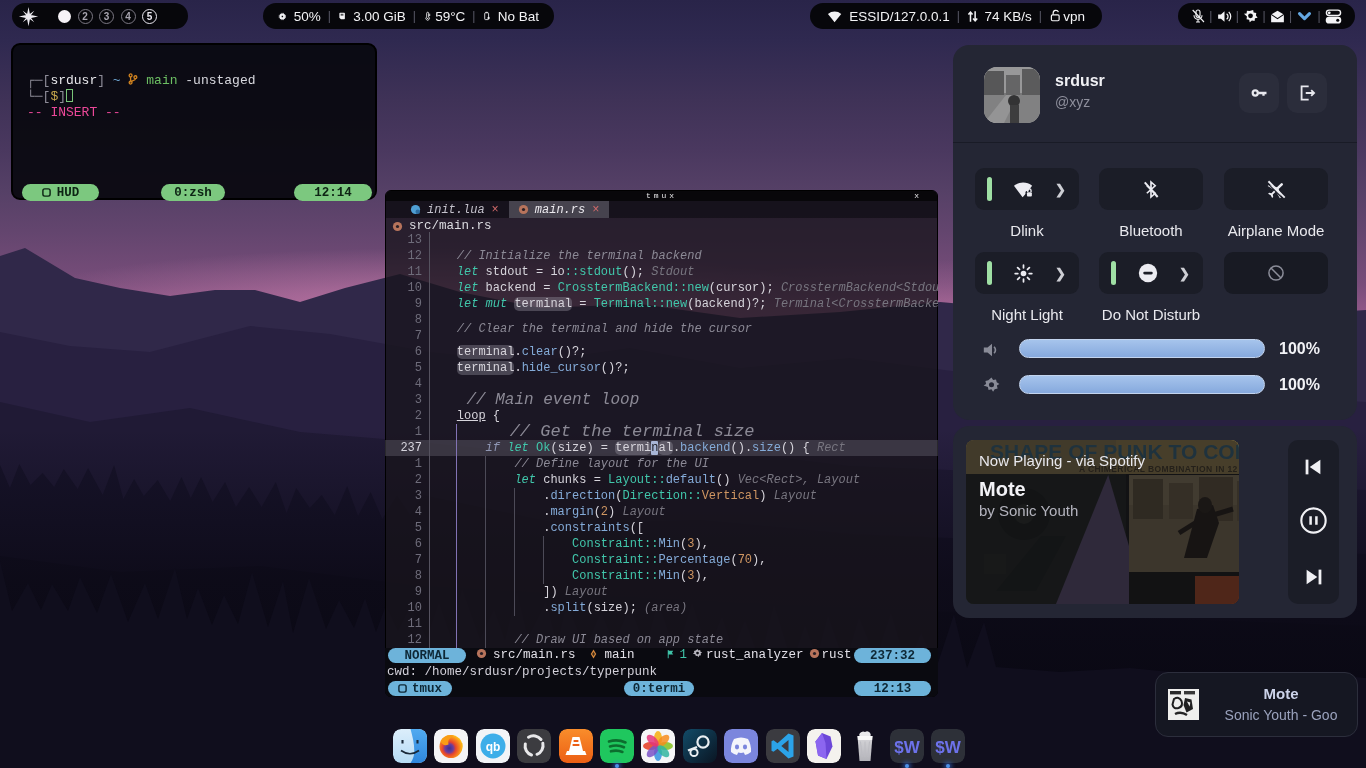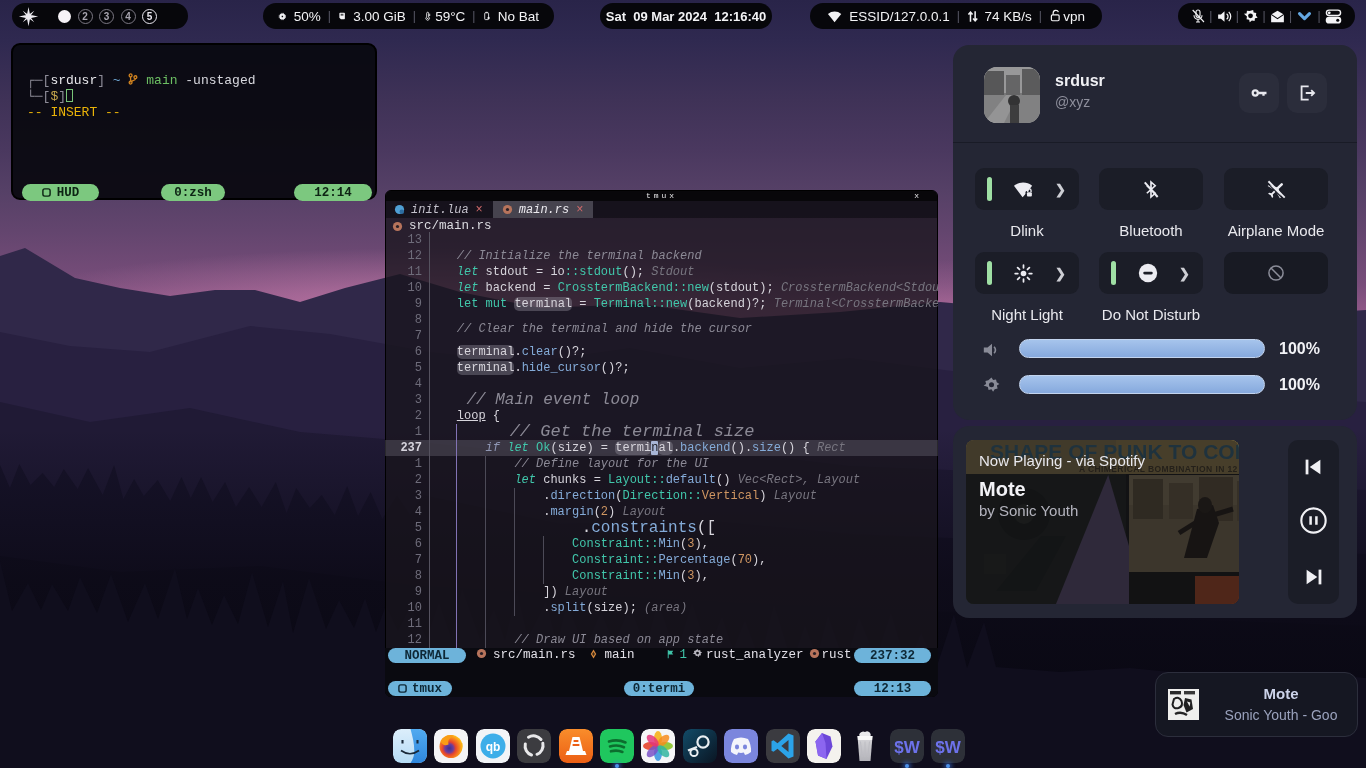--- a/index.html
+++ b/index.html
@@ -116,21 +116,20 @@
       </svg>
 <span style="margin-left:3px">59°C</span>
       <span class="sep">|</span>
 <svg width="18" height="18" viewBox="0 0 24 24" fill="none" stroke="#f3f3f5" stroke-width="2.2">
         <path d="M9.5 3.8V2.4h5V3.8"></path>
         <rect x="7" y="3.8" width="10" height="17.5" rx="1.8"></rect>
         <path d="M14.8 14.8l4.4 4.4 M19.2 14.8l-4.4 4.4" stroke-width="2.6"></path>
       </svg>
 <span style="margin-left:6px">No Bat</span>
 </div>
-<div class="pill" style="left:600px;width:172px;justify-content:center;font-weight:700;font-size:13px">Sat&nbsp;&nbsp;09 Mar 2024&nbsp;&nbsp;12:16:40</div>
 <div class="pill" style="left:810px;width:292px;padding:0 17px">
 <svg width="17" height="15" viewBox="0 0 24 22" fill="#f3f3f5">
         <path d="M12 20 L1.5 7 A16.5 16.5 0 0 1 22.5 7 Z"></path>
       </svg>
 <span style="margin-left:7px">ESSID/127.0.0.1</span>
       <span class="sep">|</span>
 <svg width="13" height="15" viewBox="0 0 20 24" fill="none" stroke="#f3f3f5" stroke-width="2.6">
         <path d="M6 21V5 M2.4 8.5 L6 4.5 L9.6 8.5"></path>
         <path d="M14 3v16 M10.4 15.5 L14 19.5 L17.6 15.5"></path>
       </svg>
@@ -179,35 +178,35 @@
 <div id="term" class="a">
 <div class="tl" style="top:28px"><span style="color:#8f8d99">┌─[</span><span style="color:#e8e8ec">srdusr</span><span style="color:#8f8d99">]</span> <span style="color:#6fa8d4">~</span> <svg width="10" height="12" viewBox="0 0 16 20" style="vertical-align:-1px">
         <g stroke="#d0821f" stroke-width="2.2" fill="none">
           <circle cx="4" cy="4" r="2.4"></circle>
           <circle cx="4" cy="16" r="2.4"></circle>
           <circle cx="12" cy="7" r="2.4"></circle>
           <path d="M4 6.5v7 M12 9.5c0 4-8 2.5-8 6.5"></path>
         </g>
       </svg> <span style="color:#6cbf63">main</span> <span style="color:#d8d8de">-unstaged</span></div>
 <div class="tl" style="top:44px"><span style="color:#8f8d99">└─[</span><span style="color:#c9a94e">$</span><span style="color:#8f8d99">]</span><span style="display:inline-block;width:7px;height:13px;border:1.5px solid #79c578;vertical-align:-2px"></span></div>
-<div class="tl" style="top:60px;color:#eab308">-- INSERT --</div>
+<div class="tl" style="top:60px;color:#ec4899">-- INSERT --</div>
 <div class="gpill" style="left:9px;width:77px"><svg width="9" height="9" viewBox="0 0 10 10" style="margin-right:6px">
         <rect x="1" y="1" width="8" height="8" rx="2" fill="none" stroke="#0d2414" stroke-width="1.6"></rect>
       </svg>HUD</div>
 <div class="gpill" style="left:148px;width:64px">0:zsh</div>
 <div class="gpill" style="left:281px;width:78px">12:14</div>
 </div>
 
 <div id="nvim" class="a">
 <div id="nvtitle">
       <span style="position:absolute;left:50%;transform:translateX(-50%);letter-spacing:3px;top:0">tmux</span>
       <span style="position:absolute;right:18px;top:0">x</span>
     </div>
 <div id="tabs">
-<span style="display:flex;align-items:center;padding:0 10px 0 8px"><svg width="11" height="11" viewBox="0 0 24 24" style="margin-right:6px">
+<span style="display:flex;align-items:center;padding:0 10px 0 24px"><svg width="11" height="11" viewBox="0 0 24 24" style="margin-right:6px">
           <circle cx="12" cy="12" r="10" fill="#4f9fd4"></circle>
           <circle cx="17" cy="17" r="5" fill="#2d6da0"></circle>
         </svg>init.lua <span style="color:#d26a6a;margin-left:7px;font-style:normal">×</span></span>
 <span style="display:flex;align-items:center;background:#46434e;color:#eceaef;padding:0 10px 0 9px"><svg width="11" height="11" viewBox="0 0 24 24" style="margin-right:6px">
           <circle cx="12" cy="12" r="10" fill="#b7745c"></circle>
           <circle cx="12" cy="12" r="3.5" fill="#2a2026"></circle>
         </svg>main.rs <span style="color:#d26a6a;margin-left:7px;font-style:normal">×</span></span>
 </div>
 <div id="crumb"><svg width="11" height="11" viewBox="0 0 24 24" style="margin-right:6px">
         <circle cx="12" cy="12" r="10" fill="#b7745c"></circle>
@@ -220,49 +219,49 @@
 <div class="a" style="left:71px;top:234px;width:1px;height:224px;background:#8273b4"></div>
 <div class="a" style="left:100px;top:266px;width:1px;height:192px;background:#4c4a57"></div>
 <div class="a" style="left:129px;top:298px;width:1px;height:128px;background:#4c4a57"></div>
 <div class="a" style="left:158px;top:346px;width:1px;height:48px;background:#4c4a57"></div>
 <div class="ln mono" style="top:42px;font-size:12px;line-height:16px">13</div>
 <div class="ln mono" style="top:58px;font-size:12px;line-height:16px">12</div>
 <div class="cd mono" style="top:58px;font-size:12px;line-height:16px;white-space:pre"><span class="w">    </span><span class="c">// Initialize the terminal backend</span></div>
 <div class="ln mono" style="top:74px;font-size:12px;line-height:16px">11</div>
 <div class="cd mono" style="top:74px;font-size:12px;line-height:16px;white-space:pre"><span class="t" style="font-style:italic">    let </span><span class="w">stdout = io</span><span class="t">::stdout</span><span class="w">(); </span><span class="g">Stdout</span></div>
 <div class="ln mono" style="top:90px;font-size:12px;line-height:16px">10</div>
-<div class="cd mono" style="top:90px;font-size:12px;line-height:16px;white-space:pre"><span class="t" style="font-style:italic">    let </span><span class="w">backend = </span><span class="t">CrosstermBackend::new</span><span class="w">(stdout); </span><span class="g">CrosstermBackend&lt;Stdout</span></div>
+<div class="cd mono" style="top:90px;font-size:12px;line-height:16px;white-space:pre"><span class="t" style="font-style:italic">    let </span><span class="w">backend = </span><span class="t">CrosstermBackend::new</span><span class="w">(cursor); </span><span class="g">CrosstermBackend&lt;Stdout</span></div>
 <div class="ln mono" style="top:106px;font-size:12px;line-height:16px">9</div>
-<div class="cd mono" style="top:106px;font-size:12px;line-height:16px;white-space:pre"><span class="t" style="">    let mut </span><span class="hl">terminal</span><span class="w"> = </span><span class="t">Terminal::new</span><span class="w">(backend)?; </span><span class="g">Terminal&lt;CrosstermBacken</span></div>
+<div class="cd mono" style="top:106px;font-size:12px;line-height:16px;white-space:pre"><span class="t" style="font-style:italic">    let mut </span><span class="hl">terminal</span><span class="w"> = </span><span class="t">Terminal::new</span><span class="w">(backend)?; </span><span class="g">Terminal&lt;CrosstermBacken</span></div>
 <div class="ln mono" style="top:122px;font-size:12px;line-height:16px">8</div>
 <div class="ln mono" style="top:138px;font-size:12px;line-height:16px">7</div>
 <div class="cd mono" style="top:131px;font-size:12px;line-height:16px;white-space:pre"><span class="w">    </span><span class="c">// Clear the terminal and hide the cursor</span></div>
 <div class="ln mono" style="top:154px;font-size:12px;line-height:16px">6</div>
 <div class="cd mono" style="top:154px;font-size:12px;line-height:16px;white-space:pre"><span class="w">    </span><span class="hl">terminal</span><span class="w">.</span><span class="f">clear</span><span class="w">()?;</span></div>
 <div class="ln mono" style="top:170px;font-size:12px;line-height:16px">5</div>
 <div class="cd mono" style="top:170px;font-size:12px;line-height:16px;white-space:pre"><span class="w">    </span><span class="hl">terminal</span><span class="w">.</span><span class="f">hide_cursor</span><span class="w">()?;</span></div>
 <div class="ln mono" style="top:186px;font-size:12px;line-height:16px">4</div>
 <div class="ln mono" style="top:202px;font-size:12px;line-height:16px">3</div>
 <div class="cd mono" style="top:202px;font-size:16px;line-height:16px;white-space:pre"><span class="w">    </span><span class="c">// Main event loop</span></div>
 <div class="ln mono" style="top:218px;font-size:12px;line-height:16px">2</div>
 <div class="cd mono" style="top:218px;font-size:12px;line-height:16px;white-space:pre"><span class="w">    </span><span class="w" style="text-decoration:underline">loop</span><span class="w"> {</span></div>
 <div class="ln mono" style="top:234px;font-size:12px;line-height:16px">1</div>
 <div class="cd mono" style="top:234px;font-size:17px;line-height:16px;white-space:pre"><span class="w">        </span><span class="c">// Get the terminal size</span></div>
-<div class="ln mono" style="top:250px;font-size:12px;line-height:16px;color:#d6d4dd;font-weight:bold">237</div>
+<div class="ln mono" style="top:250px;font-size:12px;line-height:16px;color:#d6d4dd;font-weight:normal">237</div>
 <div class="cd mono" style="top:250px;font-size:12px;line-height:16px;white-space:pre"><span class="w">        </span><span class="c" style="color:#8f96b3">if </span><span class="t" style="font-style:italic">let </span><span class="t">Ok</span><span class="w">(size) = </span><span class="hl">termi</span><span class="cur">n</span><span class="hl">al</span><span class="w">.</span><span class="f">backend</span><span class="w">().</span><span class="f">size</span><span class="w">() { </span><span class="g">Rect</span></div>
 <div class="ln mono" style="top:266px;font-size:12px;line-height:16px">1</div>
 <div class="cd mono" style="top:266px;font-size:12px;line-height:16px;white-space:pre"><span class="w">            </span><span class="c">// Define layout for the UI</span></div>
 <div class="ln mono" style="top:282px;font-size:12px;line-height:16px">2</div>
 <div class="cd mono" style="top:282px;font-size:12px;line-height:16px;white-space:pre"><span class="t" style="font-style:italic">            let </span><span class="w">chunks = </span><span class="t">Layout::</span><span class="f">default</span><span class="w">() </span><span class="g">Vec&lt;Rect&gt;, Layout</span></div>
 <div class="ln mono" style="top:298px;font-size:12px;line-height:16px">3</div>
 <div class="cd mono" style="top:298px;font-size:12px;line-height:16px;white-space:pre"><span class="w">                .</span><span class="f">direction</span><span class="w">(</span><span class="t">Direction::</span><span class="o">Vertical</span><span class="w">) </span><span class="g">Layout</span></div>
 <div class="ln mono" style="top:314px;font-size:12px;line-height:16px">4</div>
 <div class="cd mono" style="top:314px;font-size:12px;line-height:16px;white-space:pre"><span class="w">                .</span><span class="f">margin</span><span class="w">(</span><span class="o">2</span><span class="w">) </span><span class="g">Layout</span></div>
 <div class="ln mono" style="top:330px;font-size:12px;line-height:16px">5</div>
-<div class="cd mono" style="top:330px;font-size:16px;line-height:16px;white-space:pre"><span class="w">                .</span><span class="f">constraints</span><span class="w">([</span></div>
+<div class="cd mono" style="top:330px;font-size:12px;line-height:16px;white-space:pre"><span class="w">                .</span><span class="f">constraints</span><span class="w">([</span></div>
 <div class="ln mono" style="top:346px;font-size:12px;line-height:16px">6</div>
 <div class="cd mono" style="top:346px;font-size:12px;line-height:16px;white-space:pre"><span class="w">                    </span><span class="t">Constraint::</span><span class="f">Min</span><span class="w">(</span><span class="o">3</span><span class="w">),</span></div>
 <div class="ln mono" style="top:362px;font-size:12px;line-height:16px">7</div>
 <div class="cd mono" style="top:362px;font-size:12px;line-height:16px;white-space:pre"><span class="w">                    </span><span class="t">Constraint::</span><span class="f">Percentage</span><span class="w">(</span><span class="o">70</span><span class="w">),</span></div>
 <div class="ln mono" style="top:378px;font-size:12px;line-height:16px">8</div>
 <div class="cd mono" style="top:378px;font-size:12px;line-height:16px;white-space:pre"><span class="w">                    </span><span class="t">Constraint::</span><span class="f">Min</span><span class="w">(</span><span class="o">3</span><span class="w">),</span></div>
 <div class="ln mono" style="top:394px;font-size:12px;line-height:16px">9</div>
 <div class="cd mono" style="top:394px;font-size:12px;line-height:16px;white-space:pre"><span class="w">                ]) </span><span class="g">Layout</span></div>
 <div class="ln mono" style="top:410px;font-size:12px;line-height:16px">10</div>
 <div class="cd mono" style="top:410px;font-size:12px;line-height:16px;white-space:pre"><span class="w">                .</span><span class="f">split</span><span class="w">(size); </span><span class="g">(area)</span></div>
@@ -291,20 +290,21 @@
         <circle cx="12" cy="11" r="3" fill="#0a0a10"></circle>
       </svg>
 <span style="margin-left:3px">rust_analyzer</span>
 <svg width="11" height="11" viewBox="0 0 24 24" style="margin-left:5px">
         <circle cx="12" cy="12" r="10" fill="#b7745c"></circle>
         <circle cx="12" cy="12" r="3.5" fill="#2a2026"></circle>
       </svg>
 <span style="margin-left:2px">rust</span>
 <span class="bpill mono" style="width:77px;height:15px;position:absolute;right:7px">237:32</span>
     </div>
+<div class="a mono" style="left:2px;top:474px;font-size:12.5px;line-height:16px;color:#d3d1da;white-space:pre">cwd: /home/srdusr/projects/typerpunk</div>
 <div class="a" style="left:0;top:490px;width:553px;height:17px">
 <span class="bpill mono" style="width:64px;height:15px;position:absolute;left:3px;top:1px"><svg width="9" height="9" viewBox="0 0 10 10" style="margin-right:5px">
           <rect x="1" y="1" width="8" height="8" rx="2" fill="none" stroke="#0e2836" stroke-width="1.6"></rect>
         </svg>tmux</span>
 <span class="bpill mono" style="width:70px;height:15px;position:absolute;left:239px;top:1px">0:termi</span>
 <span class="bpill mono" style="width:77px;height:15px;position:absolute;left:469px;top:1px">12:13</span>
     </div>
 </div>
 
 <div id="cc" class="a">

